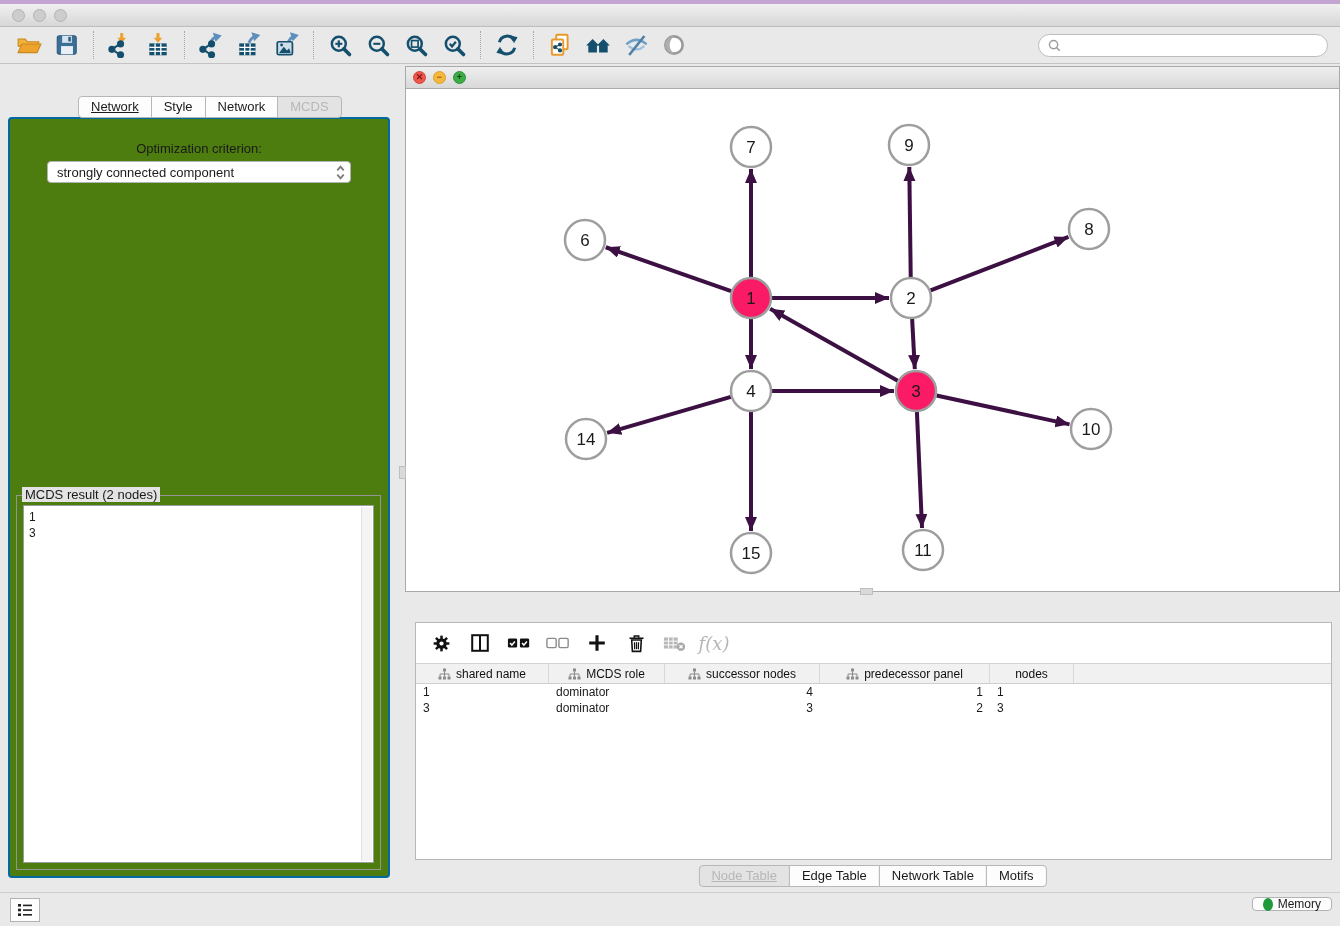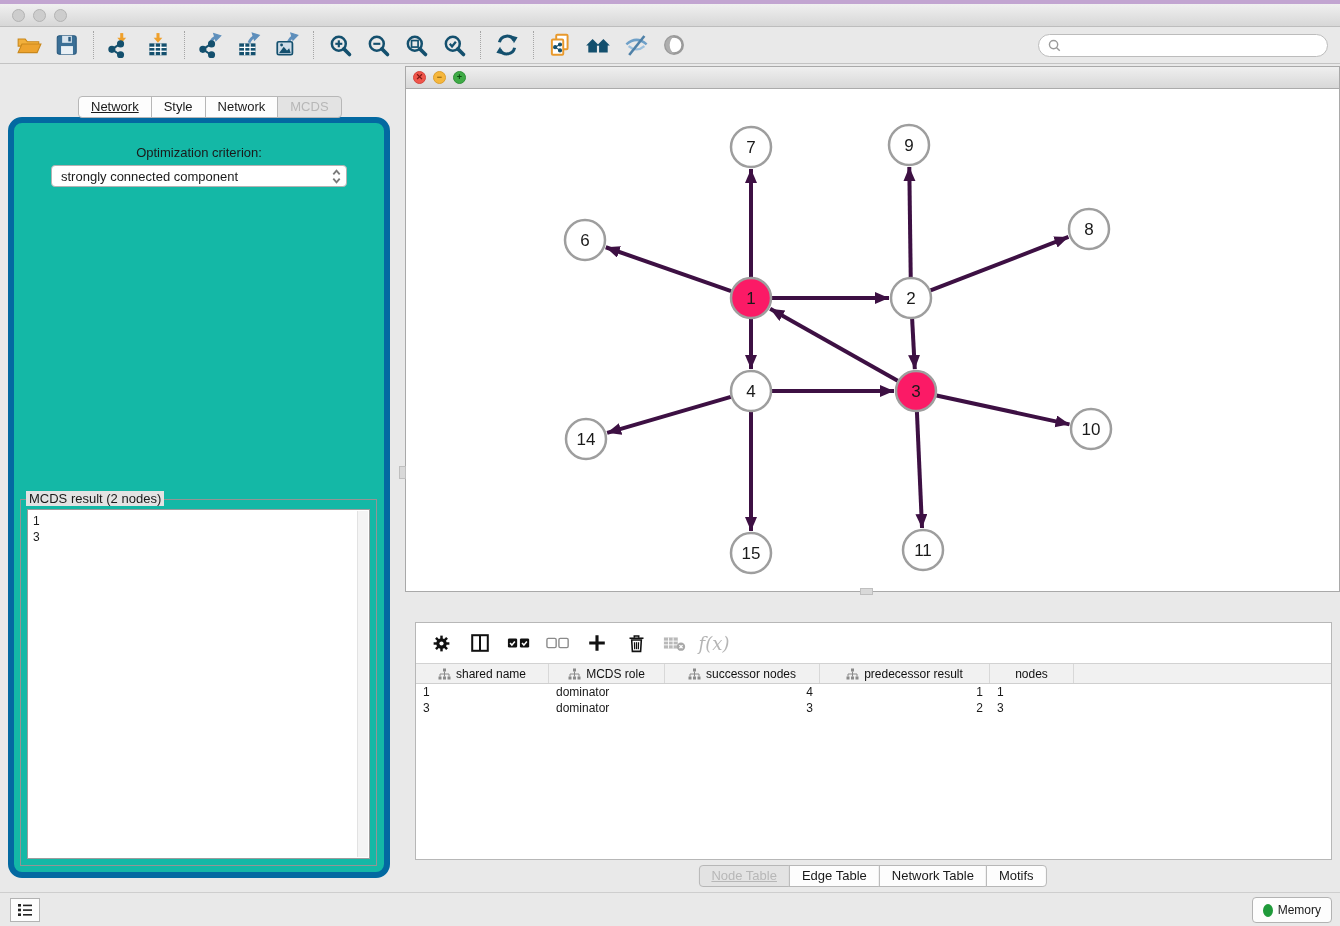--- a/index.html
+++ b/index.html
@@ -31,21 +31,21 @@
   .wb { width:13px; height:13px; display:flex; align-items:center; justify-content:center; }
   .tab { border:1px solid #b7b7b7; margin-left:-1px; background:#fdfdfd; padding:2px 12px 3px;
     font-size:13px; white-space:nowrap; color:#1a1a1a; }
   .tab:first-child { border-radius:4px 0 0 4px; margin-left:0;text-decoration:underline; }
   .tab:last-child { border-radius:0 4px 4px 0; }
   .tab.selected { background:#e3e3e3; color:#b7b7b7; }
   
   .control-panel { position:absolute; left:0; top:66px; width:397px; bottom:48px; }
   .cp-tabs { position:absolute; left:78px; top:30px; display:flex; z-index:2; }
   .cp-body { position:absolute; left:8px; right:7px; top:51px; bottom:0;
-    background:#14b8a6; border:6px solid #0369a1; border-radius:14px; }
+    background:#4d7c0f; border:2px solid #0369a1; border-radius:4px; }
   .opt-label { text-align:center; margin-top:22px; font-size:13px; }
   .dropdown { position:absolute; left:37px; right:37px; top:42px; height:22px; background:#fff;
     border:1px solid #b3b3b3; border-radius:4px; display:flex; align-items:center;
     padding:0 4px 0 9px; font-size:13px; }
   .dropdown .dd-text { flex:1; }
   .btn-row { position:absolute; left:0; right:0; top:73px; display:flex; justify-content:center; gap:15px; }
   .pbtn { background:#fff; border:1px solid #b3b3b3; border-radius:5px; padding:3px 15px 4px;
     font-size:13px; font-family:inherit; }
   .groupbox { position:absolute; left:6px; right:7px; top:376px; bottom:6px;
     border:1px solid #949494; }
@@ -81,21 +81,21 @@
   .th-cell { display:flex; align-items:center; justify-content:center; gap:5px;
     border-right:1px solid #d8d8d8; font-size:12px; color:#111; }
   .tbl-row { display:flex; height:16px; font-size:12px; }
   .td-cell { line-height:16px; padding:0 7px; overflow:hidden; white-space:nowrap; }
   .tp-tabs { position:absolute; left:50%; transform:translateX(-50%); bottom:5px; display:flex; }
   
   .status-bar { position:absolute; left:0; right:0; bottom:0; height:34px; background:#e9e9e9;
     border-top:1px solid #cecece; }
   .list-btn { position:absolute; left:10px; top:5px; width:30px; height:24px; background:#fdfdfd;
     border:1px solid #b3b3b3; display:flex; align-items:center; justify-content:center; }
-  .memory-btn { position:absolute; right:8px; top:4px; height:26px; background:#fdfdfd;
+  .memory-btn { position:absolute; right:8px; top:4px; height:14px; background:#fdfdfd;
     border:1px solid #b3b3b3; border-radius:4px; display:flex; align-items:center; gap:5px;
     padding:0 10px; font-size:12px; }
   .mem-dot { width:10px; height:13px; border-radius:50%; background:#1f9a3a; }
 </style>
 </head>
 <body>
 
 <div class="purple-strip"></div>
 
 <div class="titlebar">
@@ -515,21 +515,21 @@
             <g fill="#8a8a8a">
               <rect x="5" y="0.5" width="3" height="3"></rect>
               <rect x="0.5" y="8.5" width="3" height="3"></rect>
               <rect x="5" y="8.5" width="3" height="3"></rect>
               <rect x="9.5" y="8.5" width="3" height="3"></rect>
             </g>
             <g stroke="#8a8a8a" stroke-width="1" fill="none">
               <path d="M6.5,3.5 V6 M2,8.5 V6 H11 V8.5 M6.5,6 V8.5"></path>
             </g>
           </svg>
-          <span>predecessor result</span>
+          <span>predecessor panel</span>
         </div>
         <div class="th-cell" style="width: 84px;">
           <span>nodes</span>
         </div>
       </div>
     <div>
         <div class="tbl-row">
           <div class="td-cell" style="width: 133px; text-align: left;">1</div>
           <div class="td-cell" style="width: 116px; text-align: left;">dominator</div>
           <div class="td-cell" style="width: 155px; text-align: right;">4</div>

